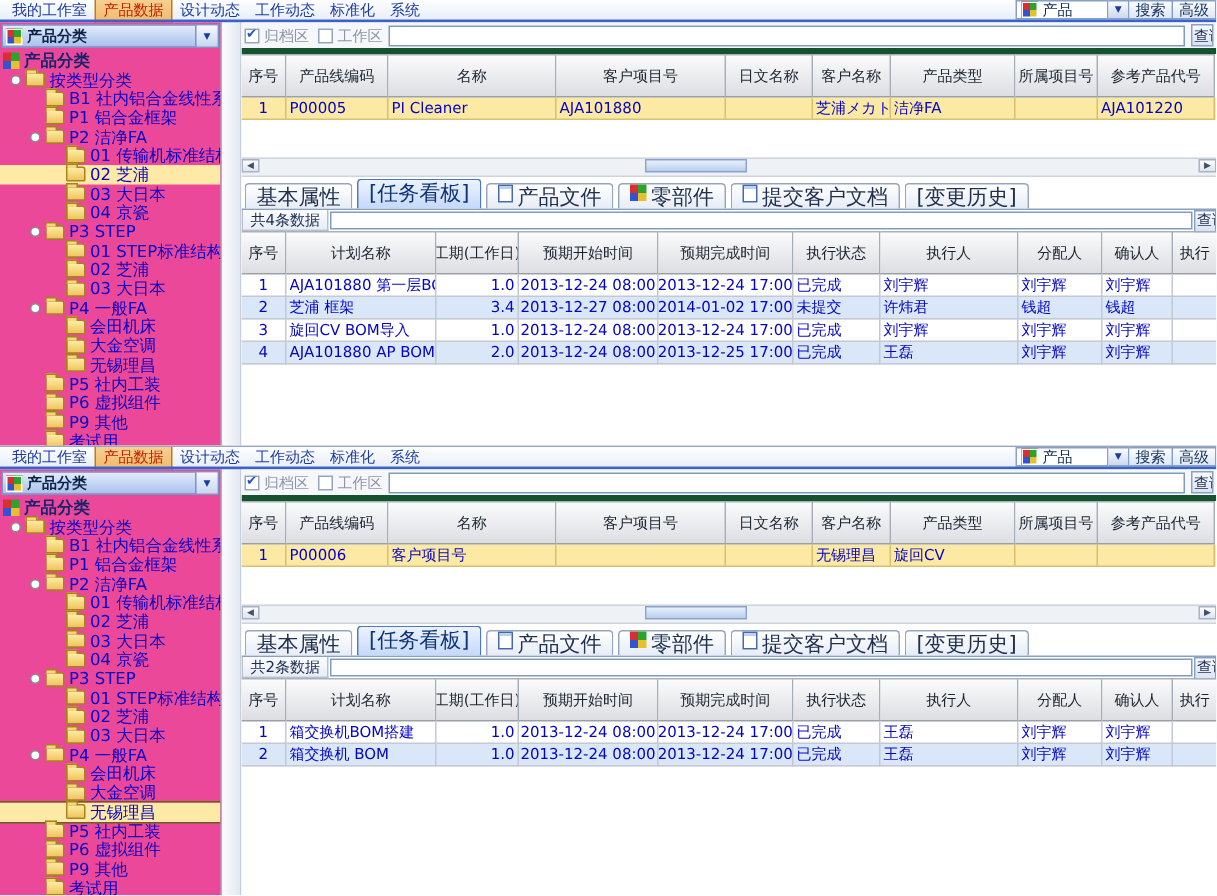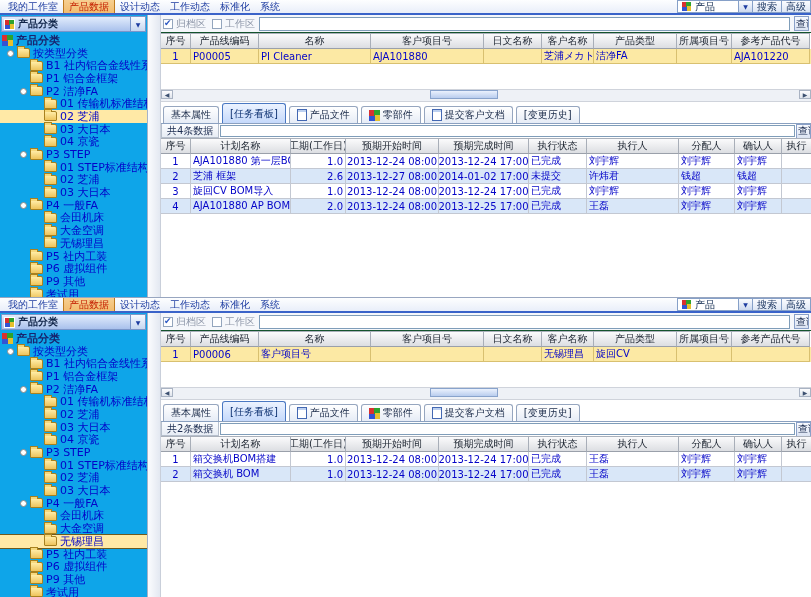--- a/index.html
+++ b/index.html
@@ -13,72 +13,72 @@
   .menu-item{font-size:10px;color:#1c3ba0;padding:16px 5px;white-space:nowrap;height:13px;display:flex;align-items:center;box-sizing:border-box}
   .menu-item.selected{background:linear-gradient(#f9dca8,#efae55);border:1px solid #bd7a1e;color:#c41f00}
   .mright{margin-left:auto;display:flex;align-items:center;height:13px}
   .mcombo{display:flex;align-items:center;gap:3px;background:#fff;border:1px solid #86a0c8;height:13px;box-sizing:border-box;padding:0 3px;width:62px}
   .mcombo-label{font-size:10px;color:#102a50}
   .mdd{width:14px;height:13px;box-sizing:border-box;border:1px solid #86a0c8;border-left:none;background:linear-gradient(#fafcff,#ccd9ef);display:flex;align-items:center;justify-content:center;font-size:6px;color:#1c3ba0}
   .mbtn{height:13px;box-sizing:border-box;border:1px solid #86a0c8;border-left:none;background:linear-gradient(#fbfcff,#dee7f5);display:flex;align-items:center;padding:0 4px;font-size:10px;color:#15305c;white-space:nowrap}
   .blueline{height:2px;flex:none;background:#3a63c9}
   
   .body{flex:1;min-height:0;display:flex}
-  .sidebar{width:147px;flex:none;border-right:1px solid #a6b2c8;display:flex;flex-direction:column;background:#0ea5e9;overflow:hidden}
+  .sidebar{width:147px;flex:none;border-right:1px solid #a6b2c8;display:flex;flex-direction:column;background:#ec4899;overflow:hidden}
   .combo{height:16px;flex:none;margin:1px;border:1px solid #7a95c9;background:linear-gradient(#e2ecfc,#a9c1ec);display:flex;align-items:center;padding-left:2px;box-sizing:border-box}
   .combo-label{font-size:10px;color:#0e2347;margin-left:3px;font-weight:bold}
   .ddbtn{margin-left:auto;width:14px;height:14px;border-left:1px solid #7a95c9;background:linear-gradient(#f7faff,#c6d6f0);display:flex;align-items:center;justify-content:center;font-size:6px;color:#1c3ba0}
   .appic{width:11px;height:11px;flex:none;background:conic-gradient(#2ea22e 0 25%,#e6c02e 0 50%,#3253d2 0 75%,#d83030 0);box-shadow:0 0 0 1px #fff inset}
   .tree{flex:1;overflow:hidden;padding-top:1px}
   .trow{height:12.7px;display:flex;align-items:center;white-space:nowrap;box-sizing:border-box}
   .trow.d0{padding-left:2px}.trow.d1{padding-left:7px}.trow.d2{padding-left:20px}.trow.d3{padding-left:34px}
   .knob{width:7px;height:7px;margin-right:3px;flex:none;border:1px solid #8a8a8a;border-radius:50%;background:#fff;visibility:hidden;box-sizing:border-box}
   .trow.k .knob{visibility:visible}
   .ticon{width:13px;height:10px;flex:none;margin-right:3px;background:linear-gradient(#ffeca6,#eec45c);border:1px solid #a8811f;border-radius:1px 2px 1px 1px;position:relative;box-sizing:border-box}
   .ticon::before{content:"";position:absolute;top:-3px;left:-1px;width:6px;height:2px;background:#f6d87c;border:1px solid #a8811f;border-bottom:none}
   .trow.d0 .ticon{width:11px;height:11px;border:none;border-radius:0;background:conic-gradient(#2ea22e 0 25%,#e6c02e 0 50%,#3253d2 0 75%,#d83030 0)}
   .trow.d0 .ticon::before{display:none}
   .tlabel{font-size:11px;color:#0404c8}
   .trow.d0 .tlabel{color:#18246e;font-weight:bold}
   .trow.hl{background:#ffe9a6}
   .trow.box{background:#ffe9a6;outline:1px solid #6e5a1e}
   .splitter{width:12px;flex:none;background:linear-gradient(to right,#fbfcfe,#e3e8f1);border-right:1px solid #c9cfda}
   .main{flex:1;min-width:0;display:flex;flex-direction:column;overflow:hidden;background:#fff}
   
-  .filterrow{height:17px;flex:none;display:flex;align-items:center;gap:4px;padding:0 2px;background:#f5f7fb;border-bottom:1px solid #14532d}
+  .filterrow{height:17px;flex:none;display:flex;align-items:center;gap:4px;padding:0 2px;background:#f5f7fb;border-bottom:4px solid #14532d}
   .cbw{display:flex;align-items:center;gap:3px}
   .cb{width:10px;height:10px;border:1px solid #93a5bd;background:#fff;position:relative;box-sizing:border-box}
   .cb.on::after{content:"✔";position:absolute;left:0;top:-2px;font-size:9px;color:#2b57c2}
   .cbl{font-size:10px;color:#8d96a8}
   .finput{flex:1;height:14px;border:1px solid #7f9db9;background:#fff;box-sizing:border-box}
   .qbtn{flex:none;width:15px;height:15px;border:1px solid #8aa0c8;background:linear-gradient(#f8fafe,#dbe3f2);font-size:10px;color:#1c2c50;overflow:hidden;white-space:nowrap;display:flex;align-items:center;padding:0 1px;box-sizing:border-box}
   
   .tr{display:flex}
   .c{height:15px;box-sizing:border-box;border-right:1px solid #c3c8d2;border-bottom:1px solid #c3c8d2;display:flex;align-items:center;padding:0 2px;overflow:hidden;white-space:nowrap;font-size:10px;flex:none}
-  .thead .c{height:16px;background:linear-gradient(#fbfbfc,#dcdee2);border-top:1px solid #aab0ba;border-right:1px solid #a8aeb8;border-bottom:1px solid #9aa0aa;color:#1c2430;justify-content:center}
+  .thead .c{height:29px;background:linear-gradient(#fbfbfc,#dcdee2);border-top:1px solid #aab0ba;border-right:1px solid #a8aeb8;border-bottom:1px solid #9aa0aa;color:#1c2430;justify-content:center}
   .ptable .c:nth-of-type(1){width:30px;justify-content:center}
   .ptable .c:nth-of-type(2){width:68px}
   .ptable .c:nth-of-type(3){width:112px}
   .ptable .c:nth-of-type(4){width:113px}
   .ptable .c:nth-of-type(5){width:58px}
   .ptable .c:nth-of-type(6){width:52px}
   .ptable .c:nth-of-type(7){width:83px}
   .ptable .c:nth-of-type(8){width:55px}
   .ptable .c:nth-of-type(9){width:78px}
   .prow{background:#fce9a4;color:#0404c8}
   .prow .c{border-bottom:1px solid #d8c070;border-right:1px solid #d8c070}
   .spacer1{height:25px;flex:none}
   
   .hscroll{height:11px;flex:none;display:flex;background:#eef1f6;border-top:1px solid #cfd3db;border-bottom:1px solid #cfd3db}
   .hsbtn{width:12px;height:9px;flex:none;display:flex;align-items:center;justify-content:center;font-size:6px;color:#3c5070;background:linear-gradient(#fdfdfe,#dfe4ec);border:1px solid #a9b3c3;box-sizing:border-box}
   .hstrack{flex:1;position:relative}
   .hsthumb{position:absolute;left:41%;width:68px;top:0;height:9px;background:linear-gradient(#eaf1fd,#b9cdee);border:1px solid #88a3cc;box-sizing:border-box}
   
   .tabs{height:21px;flex:none;display:flex;align-items:flex-end;gap:3px;padding-left:2px;background:#fff;border-bottom:1px solid #8aa0c0}
-  .tab{height:17px;display:flex;align-items:center;gap:3px;padding:0 7px;border:1px solid #96a6bf;border-bottom:none;border-radius:3px 3px 0 0;background:linear-gradient(#ffffff,#e6ecf6);font-size:10px;color:#20304e;white-space:nowrap;box-sizing:border-box}
+  .tab{height:17px;display:flex;gap:3px;padding:0 7px;border:1px solid #96a6bf;border-bottom:none;border-radius:3px 3px 0 0;background:linear-gradient(#ffffff,#e6ecf6);font-size:14px;color:#20304e;white-space:nowrap;box-sizing:border-box}
   .tab.active{height:20px;background:linear-gradient(#ecf3ff,#c5d9fb);border-color:#4a78c2;color:#0e3272;font-weight:normal}
   .tic{display:none;flex:none}
   .tic.doc{display:block;width:8px;height:10px;background:#fff;border:1px solid #4468b2;box-shadow:inset 0 2px 0 #bcd0f0}
   .tic.parts{display:block;width:11px;height:11px;background:conic-gradient(#2ea22e 0 25%,#e6c02e 0 50%,#3253d2 0 75%,#d83030 0)}
   
   .countrow{height:14px;flex:none;display:flex;align-items:center;background:#fff}
   .countlabel{height:14px;display:flex;align-items:center;padding:0 5px;font-size:10px;color:#1c2c50;background:linear-gradient(#fbfcfe,#e8edf5);border:1px solid #b6bfcc;border-top:none;box-sizing:border-box;white-space:nowrap}
   .cinput{height:12px;margin:0 1px}
   
   .ttable .c:nth-of-type(1){width:30px;justify-content:center}
@@ -350,21 +350,21 @@
               <div class="c">已完成</div>
               <div class="c">刘宇辉</div>
               <div class="c">刘宇辉</div>
               <div class="c">刘宇辉</div>
               <div class="c"></div>
             </div>
             <div class="tr">
 
             <div class="c">2</div>
               <div class="c">芝浦 框架</div>
-              <div class="c">2.6</div>
+              <div class="c">3.4</div>
               <div class="c">2013-12-27 08:00</div>
               <div class="c">2014-01-02 17:00</div>
               <div class="c">未提交</div>
               <div class="c">许炜君</div>
               <div class="c">钱超</div>
               <div class="c">钱超</div>
               <div class="c"></div>
             </div>
             <div class="tr">
 

